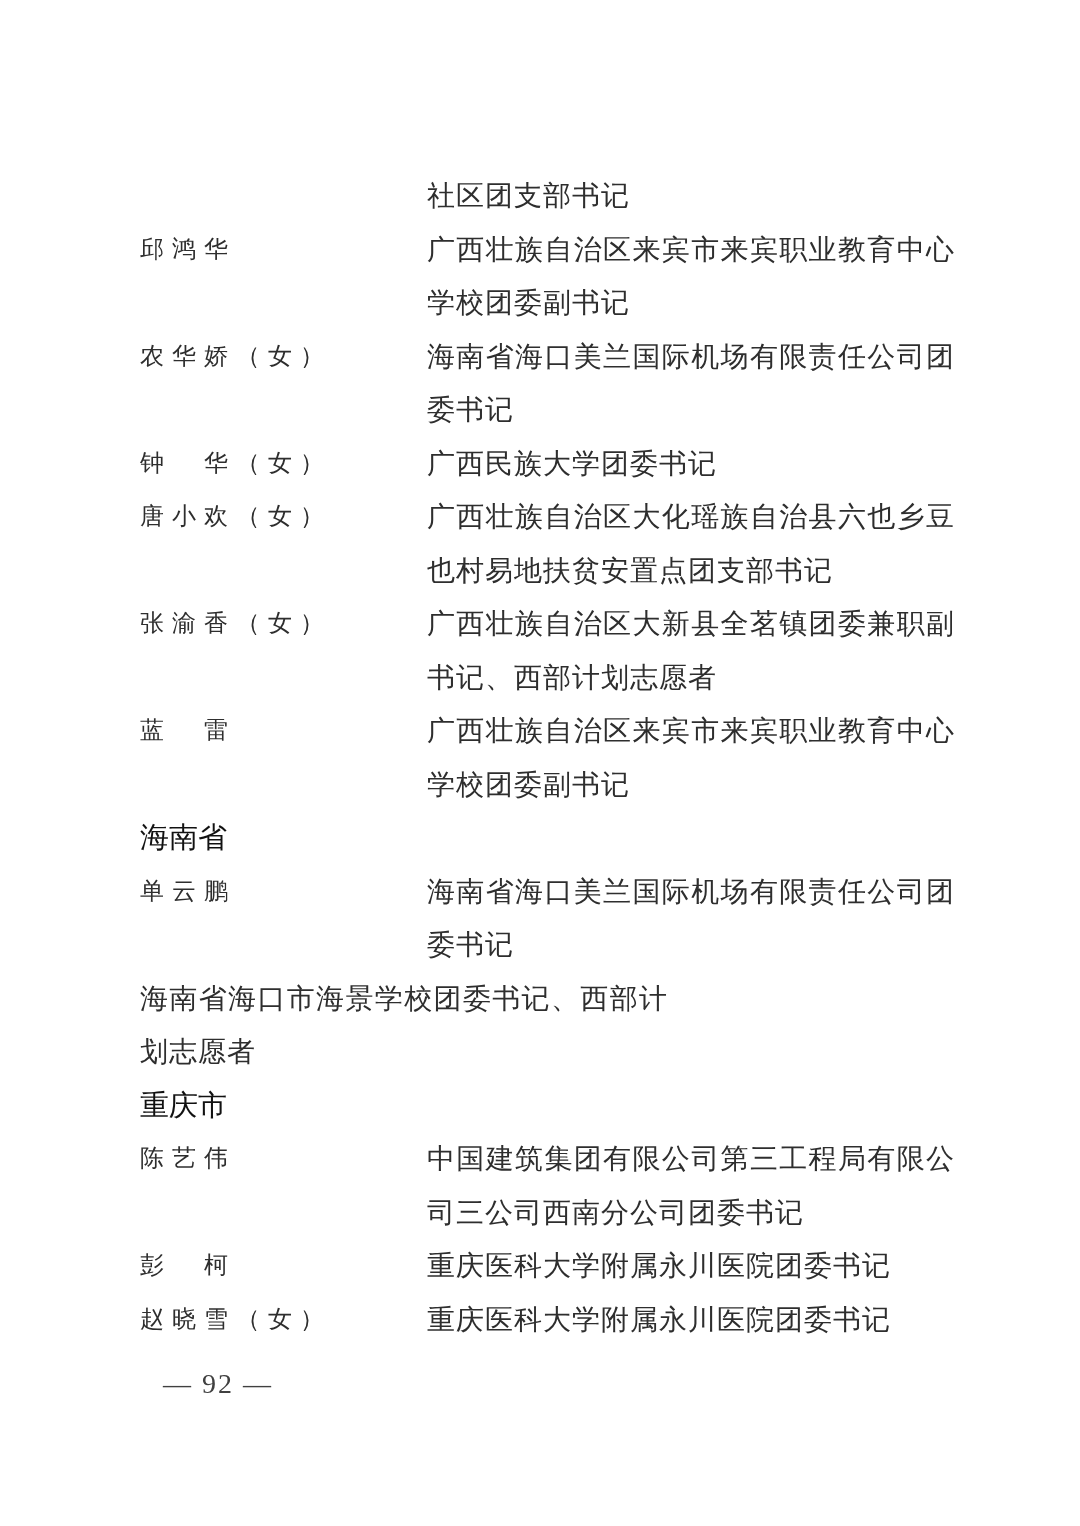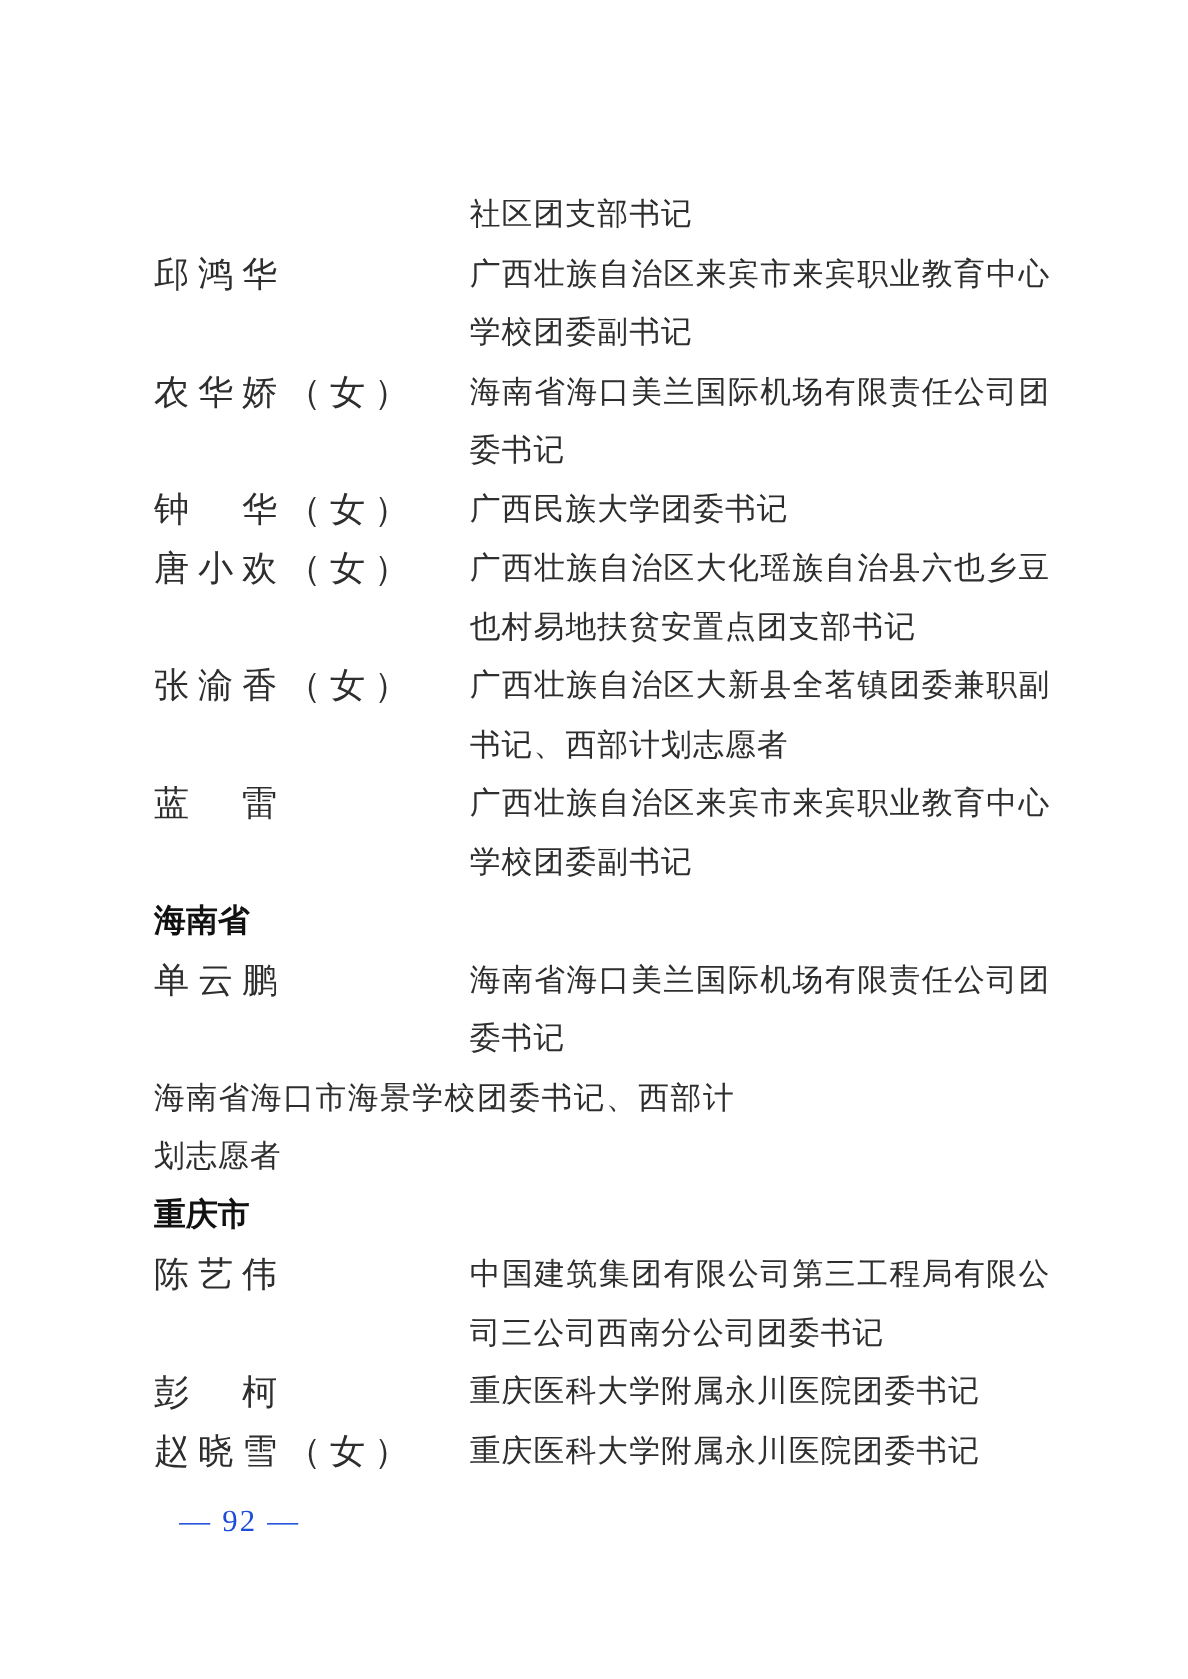--- a/index.html
+++ b/index.html
@@ -22,49 +22,49 @@
     top: 169px;
     width: 815px;
   }
   .row {
     display: flex;
     align-items: flex-start;
   }
   .name-cell {
     width: 287px;
     flex: 0 0 287px;
-    font-size: 32px;
+    font-size: 24px;
     line-height: 53.5px;
     letter-spacing: 8px;
     white-space: pre-wrap;
   }
   .desc-cell {
     width: 528px;
     flex: 0 0 528px;
     font-size: 28px;
     line-height: 53.5px;
     letter-spacing: 1px;
     text-align: justify;
     text-align-last: left;
   }
   .section-row .section-title {
     font-family: "Liberation Sans", sans-serif;
-    font-weight: bold;
+    font-weight: normal;
     font-size: 29px;
     line-height: 53.5px;
     color: #111111;
     letter-spacing: 0;
   }
   .page-footer {
     position: absolute;
     left: 163px;
     top: 1357px;
     font-size: 28px;
     line-height: 53.5px;
-    color: #1d4ed8;
+    color: #404040;
     letter-spacing: 2px;
   }
 </style>
 </head>
 <body>
 
 <div class="page">
   <div class="content">
 
     <div class="row">

